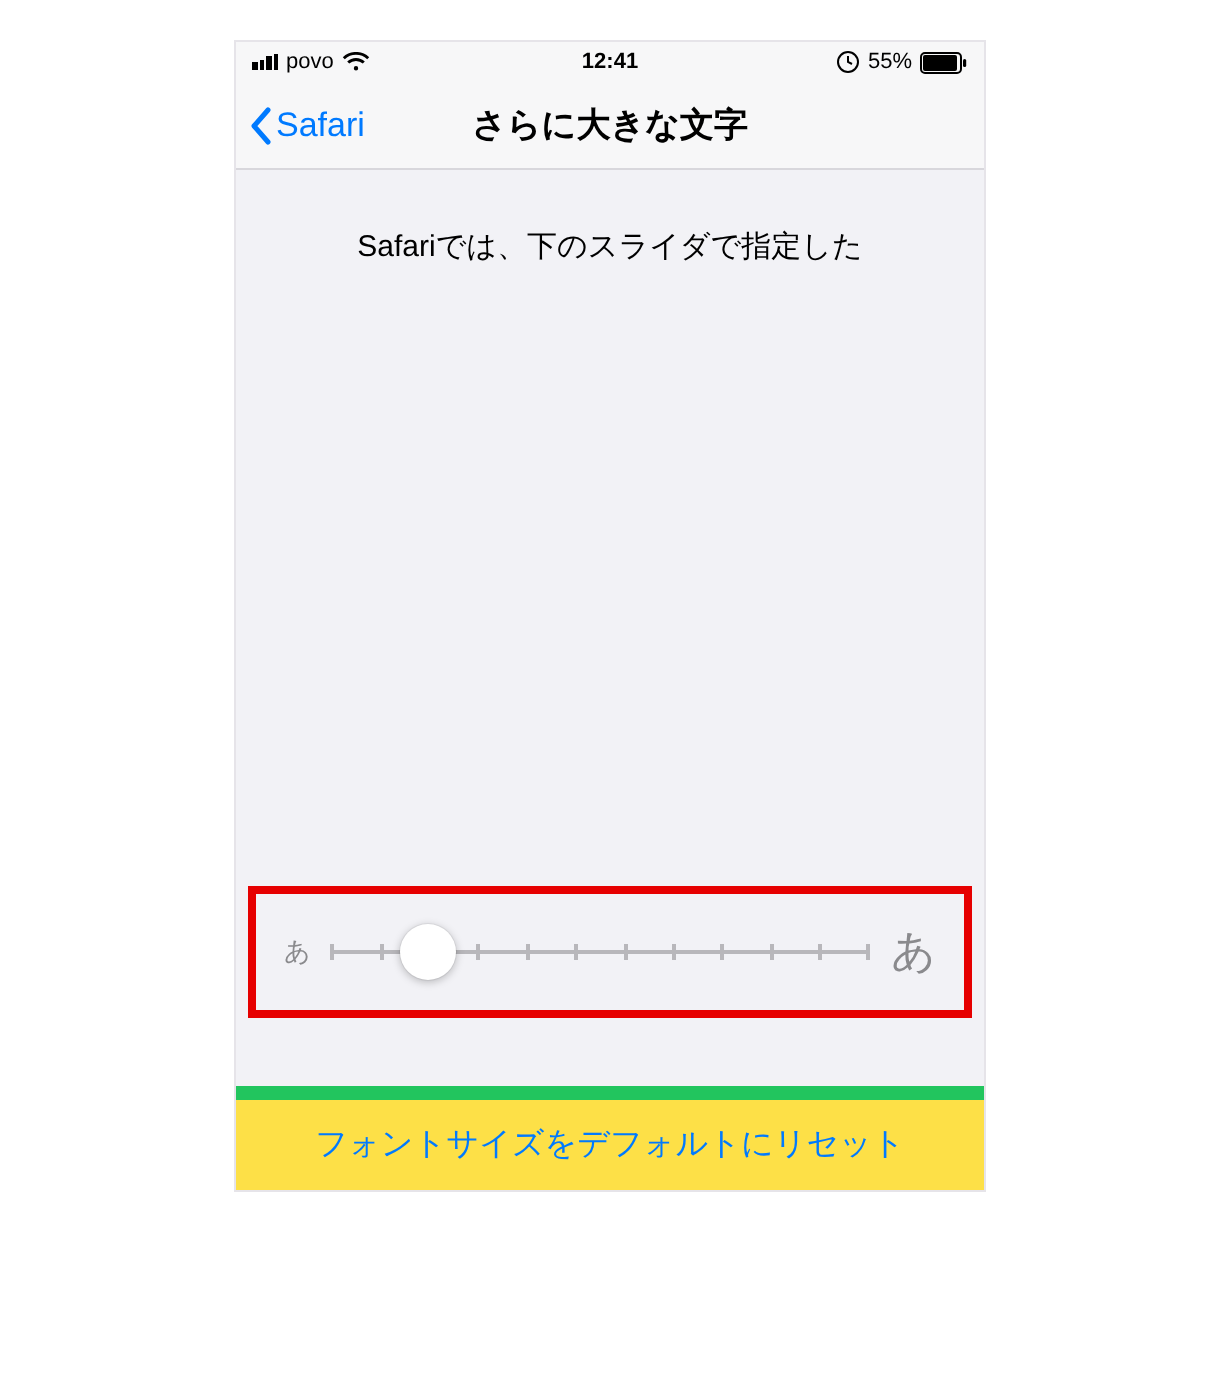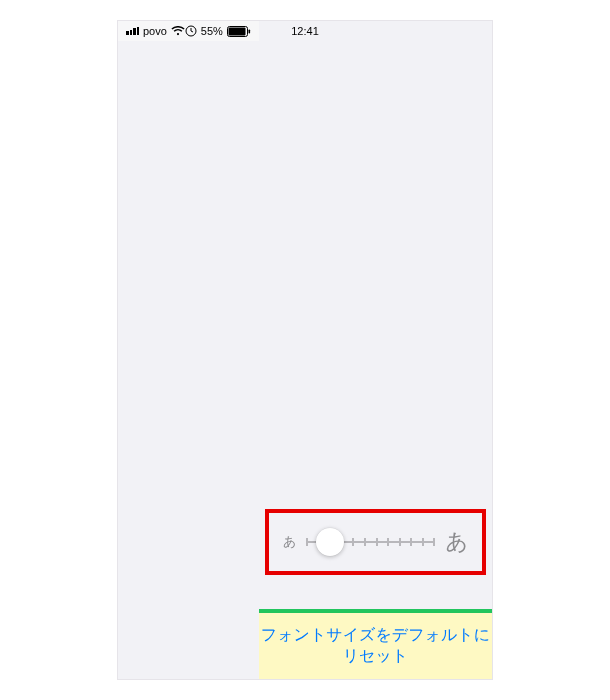--- a/index.html
+++ b/index.html
@@ -6,45 +6,45 @@
     body {
       font-family: -apple-system, "Hiragino Sans", sans-serif;
       background: #fff;
       display: flex;
       justify-content: center;
       align-items: flex-start;
       padding: 20px 0;
     }
     .phone {
       width: 376px;
-      height: 660px;
+      height: 576px;
       background: #f2f2f6;
       border: 1px solid #e6e4e9;
       display: flex;
-      flex-direction: row;
+      flex-direction: column;
       position: relative;
       justify-content: flex-end;
     }
     .statusbar {
       height: 20px;
       background: #f7f7f8;
       display: flex;
       justify-content: space-between;
       align-items: center;
       padding: 0 8px;
       font-size: 11px;
       color: #000;
     }
     .statusbar .left, .statusbar .right { display: flex; align-items: center; gap: 4px; }
     .statusbar .bars { display: flex; gap: 1px; align-items: flex-end; }
     .statusbar .bar { width: 2.5px; background: #000; }
     .statusbar .b1 { height: 4px; } .statusbar .b2 { height: 5.5px; }
     .statusbar .b3 { height: 7px; } .statusbar .b4 { height: 8.5px; }
     .statusbar .wifi svg { display: block; }
-    .statusbar .time { font-weight: 400; position: absolute; left: 50%; transform: translateX(-50%); }
+    .statusbar .time { font-weight: 700; position: absolute; left: 50%; transform: translateX(-50%); }
     .statusbar .rot svg, .statusbar .batt svg { display: block; }
     .navbar {
       height: 44px;
       background: #f7f7f8;
       border-bottom: 1px solid #d8d7dc;
       display: flex;
       align-items: center;
       justify-content: center;
       position: relative;
     }
@@ -118,22 +118,22 @@
       position: absolute;
       top: 50%;
       width: 28px;
       height: 28px;
       background: #fff;
       border-radius: 50%;
       box-shadow: 0 1px 4px rgba(0,0,0,0.25), 0 0 0 0.5px rgba(0,0,0,0.05);
       transform: translate(-50%, -50%);
     }
     .footer {
-      background: #fef9c3;
-      border-top: 4px solid #22c55e;
+      background: #fde047;
+      border-top: 7px solid #22c55e;
       margin-top: 34px;
     }
     .reset {
       text-align: center;
       color: #007aff;
       font-size: 16px;
       padding: 12px 0;
       cursor: pointer;
     }
   </style>
@@ -169,24 +169,35 @@
       <span class="batt">
         <svg width="24" height="11" viewBox="0 0 24 11">
             <rect x="0.5" y="0.5" width="20" height="10" rx="2" stroke="#000" fill="none"></rect>
             <rect x="1.5" y="1.5" width="17" height="8" rx="1" fill="#000"></rect>
             <rect x="21.5" y="3.5" width="1.6" height="4" rx="0.8" fill="#000"></rect>
           </svg>
       </span>
     </div>
   </div>
 
+  <div class="navbar">
+    <div class="back">
+      <span class="chev">
+        <svg width="12" height="20" viewBox="0 0 12 20">
+            <path d="M10 2 L3 10 L10 18" stroke="#007aff" stroke-width="2.5" fill="none" stroke-linecap="round" stroke-linejoin="round"></path>
+          </svg>
+      </span>
+      <span>Safari</span>
+    </div>
+    <span class="title">さらに大きな文字</span>
+  </div>
 
   <div class="content">
     <div class="desc">
-      <br>
+      <span>Safariでは、下のスライダで指定した</span><br>
     </div>
 
     <div class="spacer"></div>
 
     <div class="slider-wrap">
       <span class="aa small">あ</span>
       <div class="slider">
         <div class="track"></div>
         <div class="ticks" id="ticks">
             <div class="tick"></div>

